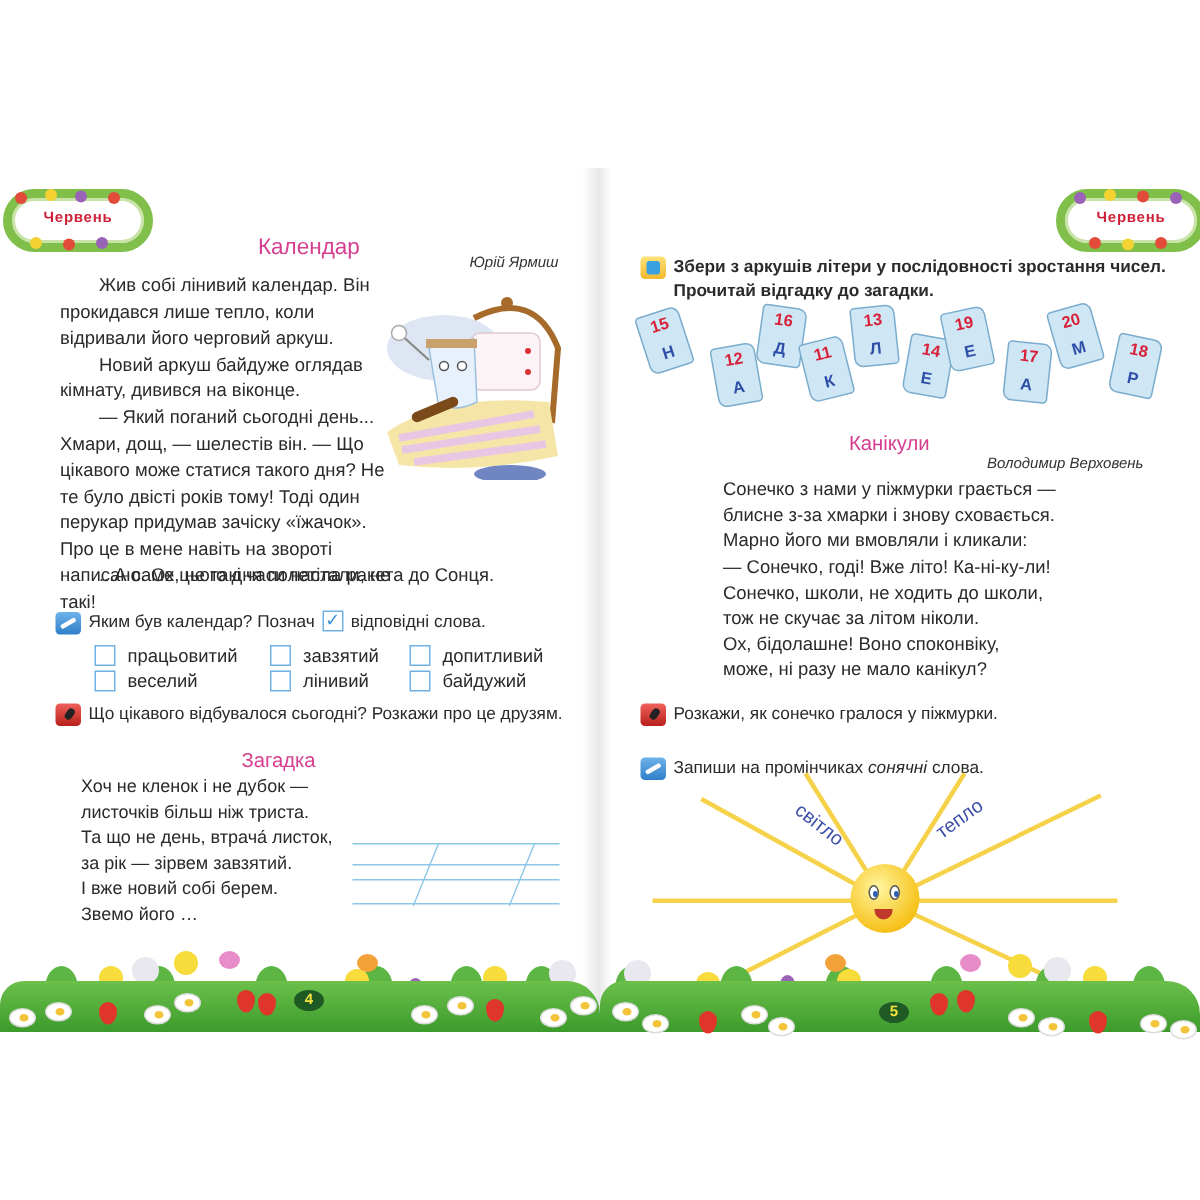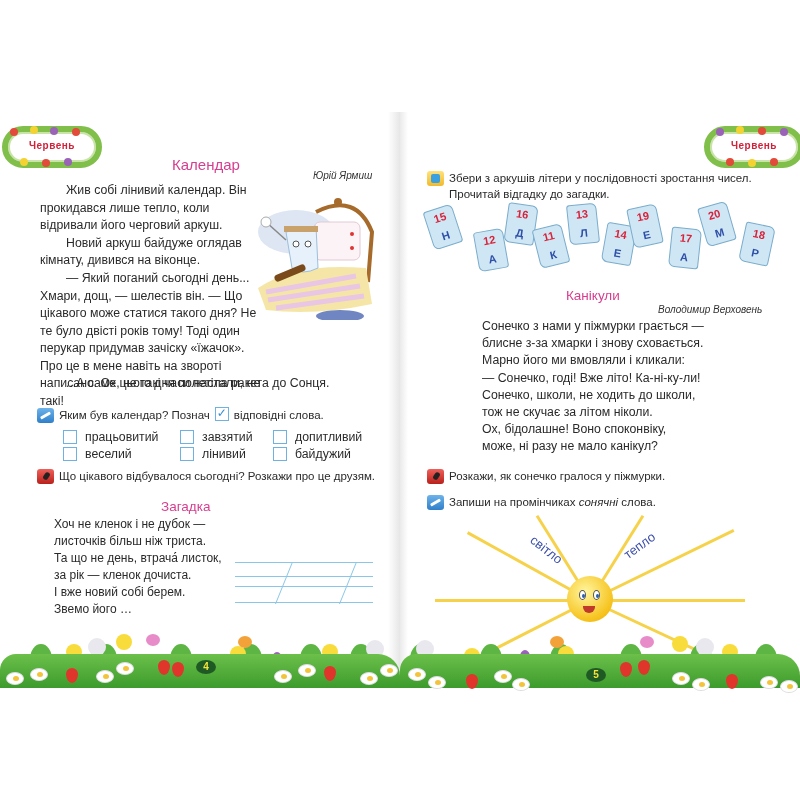--- a/index.html
+++ b/index.html
@@ -177,21 +177,21 @@
     <div class="task" style="left:37px;top:356px;width:340px;">
       <span class="task-icon icon-mic"></span>
       <span style="text-align:justify">Що цікавого відбувалося сьогодні? Розкажи про це друзям.</span>
     </div>
 
     <div class="title" style="left:116px;top:387px;font-size:13.5px;margin-left:45px;">Загадка</div>
     <div class="prose" style="left:54px;top:404px;width:190px;font-size:12px;line-height:17px;">
       <p>Хоч не кленок і не дубок —</p>
       <p>листочків більш ніж триста.</p>
       <p>Та що не день, втрача́ листок,</p>
-      <p>за рік — кленок дочиста.</p>
+      <p>за рік — зірвем завзятий.</p>
       <p>І вже новий собі берем.</p>
       <p>Звемо його …</p>
     </div>
 
     <div class="lines">
       <div class="hl" style="top:0"></div>
       <div class="hl" style="top:14px"></div>
       <div class="hl" style="top:24px"></div>
       <div class="hl" style="top:40px"></div>
       <div class="sl" style="left:40px;top:0"></div>
@@ -240,21 +240,21 @@
       <span class="dot" style="left:12px;top:2px;background:#9a63b8"></span>
       <span class="dot" style="left:32px;top:0;background:#f4d232"></span>
       <span class="dot" style="left:54px;top:1px;background:#e24a3a"></span>
       <span class="dot" style="left:76px;top:2px;background:#9a63b8"></span>
       <span class="dot" style="left:22px;top:32px;background:#e24a3a"></span>
       <span class="dot" style="left:44px;top:33px;background:#f4d232"></span>
       <span class="dot" style="left:66px;top:32px;background:#e24a3a"></span>
       <div class="label">Червень</div>
     </div>
 
-    <div class="task" style="left:27px;top:58px;flex-direction:column;gap:0;">
+    <div class="task" style="left:27px;top:58px;flex-direction:column;gap:0;font-weight:bold;">
       <div style="display:flex;gap:5px;">
         <span class="task-icon icon-puzzle"></span>
         <span>Збери з аркушів літери у послідовності зростання чисел.</span>
       </div>
       <span style="padding-left:22px">Прочитай відгадку до загадки.</span>
     </div>
 
     <div class="sheet" style="left:28px;top:95px;transform:rotate(-18deg);">
       <span class="num">15</span>
         <span class="let">Н</span>
@@ -307,21 +307,21 @@
       <p>Сонечко, школи, не ходить до школи,</p>
       <p>тож не скучає за літом ніколи.</p>
       <p>Ох, бідолашне! Воно споконвіку,</p>
       <p>може, ні разу не мало канікул?</p>
     </div>
 
     <div class="task" style="left:27px;top:356px;">
       <span class="task-icon icon-mic"></span>
       <span>Розкажи, як сонечко гралося у піжмурки.</span>
     </div>
-    <div class="task" style="left:27px;top:382px;">
+    <div class="task" style="left:27px;top:392px;">
       <span class="task-icon icon-pencil"></span>
       <span><span>Запиши на промінчиках </span><i>сонячні</i><span> слова.</span></span>
     </div>
 
     <div class="sun-area" style="left:0;top:400px;width:400px;">
       <div class="ray" style="left:190px;top:87px;width:140px;transform:rotate(-151deg);"></div>
       <div class="ray" style="left:190px;top:87px;width:100px;transform:rotate(-122deg);"></div>
       <div class="ray" style="left:190px;top:87px;width:100px;transform:rotate(-58deg);"></div>
       <div class="ray" style="left:190px;top:87px;width:160px;transform:rotate(-26deg);"></div>
       <div class="ray" style="left:190px;top:87px;width:155px;transform:rotate(0deg);"></div>

